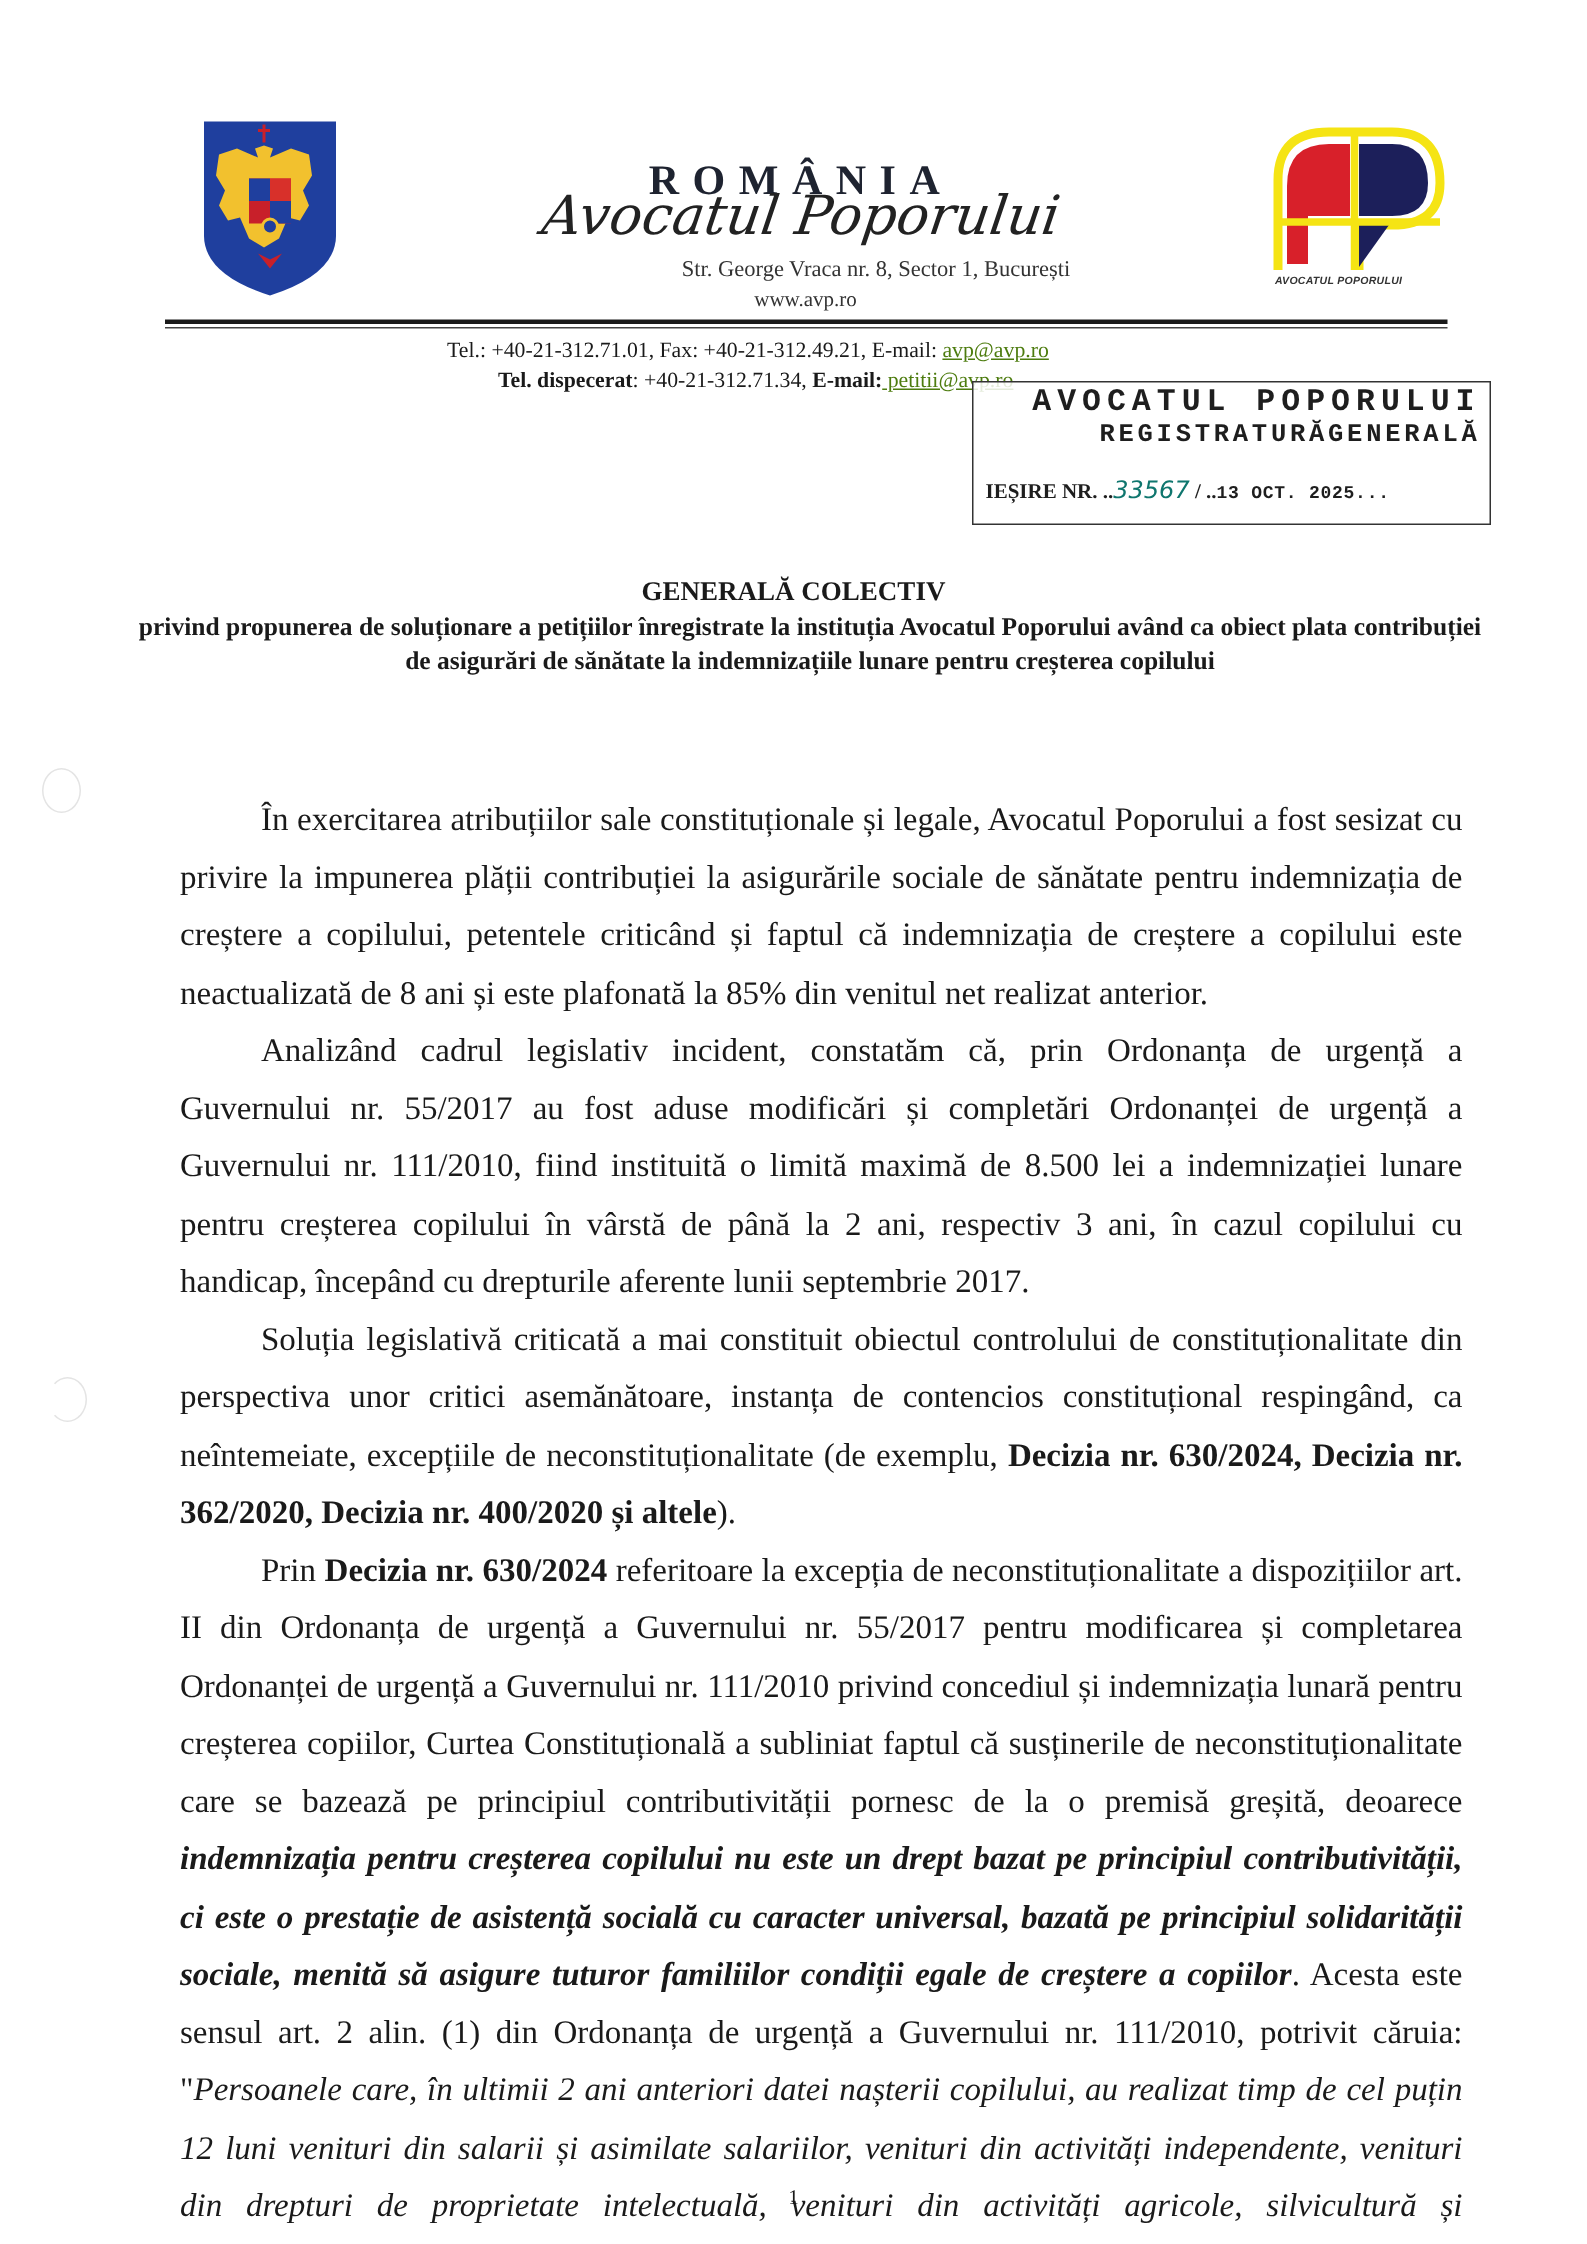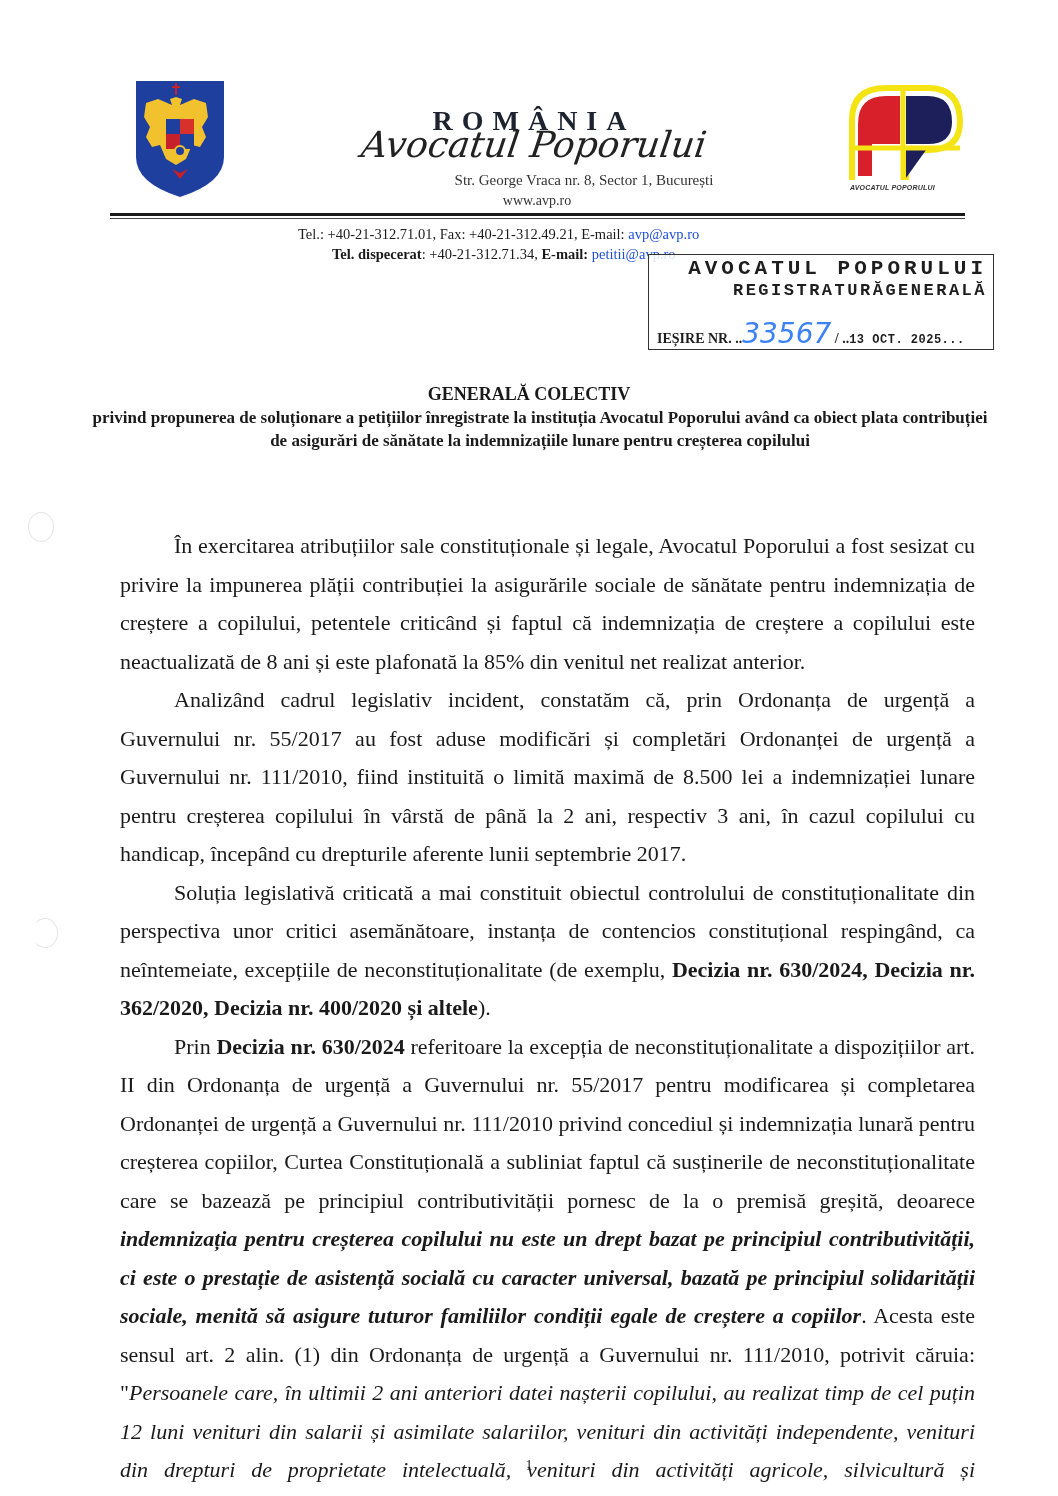--- a/index.html
+++ b/index.html
@@ -17,32 +17,32 @@
   #institution { left:0; width:1058px; top:124px; text-align:center; font-size:36px; font-style:italic;
         font-family:"DejaVu Serif",serif; color:#222; padding-left:10px; box-sizing:border-box;
         transform:skewX(-8deg); letter-spacing:0px; }
   #address { left:0; width:1058px; top:172px; text-align:center; font-size:15px; color:#333; padding-left:30px; box-sizing:border-box;margin-left:40px; }
   #website { left:0; width:1058px; top:193px; text-align:center; font-size:14px; color:#333; padding-left:16px; box-sizing:border-box; }
   #rule-thick { left:110px; top:213px; width:855px; height:3px; background:#1a1a1a; }
   #rule-thin { left:110px; top:218px; width:855px; height:1px; background:#444; }
 
   #contact1 { left:298px; top:226px; font-size:14.5px; white-space:nowrap; }
   #contact2 { left:332px; top:246px; font-size:14.5px; white-space:nowrap; }
-  .link { color:#1d4ed8; }
+  .link { color:#4d7c0f; text-decoration:underline; }
   b { font-weight:bold; }
 
   
   #stamp { left:648px; top:254px; width:346px; height:96px; border:1.5px solid #333;
         box-sizing:border-box; background:rgba(255,255,255,0.85); }
   .stamp-line { position:absolute; left:8px; right:6px; font-family:"Liberation Mono","DejaVu Sans Mono",monospace;
         font-weight:bold; color:#1e1e1e; white-space:nowrap; }
   #stamp-l1 { top:2px; font-size:21px; letter-spacing:4px; text-align:right; }
   #stamp-l2 { top:26px; font-size:17px; letter-spacing:2.5px; display:flex; justify-content:flex-end; }
   #stamp-l3 { top:62px; font-size:14px; font-family:"Liberation Serif",serif; }
-  #stamp-number { font-family:"DejaVu Sans",sans-serif; font-weight:normal; color:#3b82f6; font-size:28px; font-style:italic;margin-top:48px; }
+  #stamp-number { font-family:"DejaVu Sans",sans-serif; font-weight:normal; color:#0f766e; font-size:16px; font-style:italic;margin-top:48px; }
   #stamp-date { font-size:12px; letter-spacing:0.5px;font-family:Liberation Mono, monospace; }
 
   
   #title { left:0; width:1058px; top:384px; text-align:center; font-size:18px; font-weight:bold; }
   #subtitle { left:90px; width:900px; top:406px; text-align:center; font-size:17px; font-weight:bold; line-height:23px; }
 
   
   #body { left:120px; width:855px; top:527px; font-size:22px; line-height:38.5px; text-align:justify; }
   #body p { margin:0; text-indent:54px; }
   .bi { font-weight:bold; font-style:italic; }

